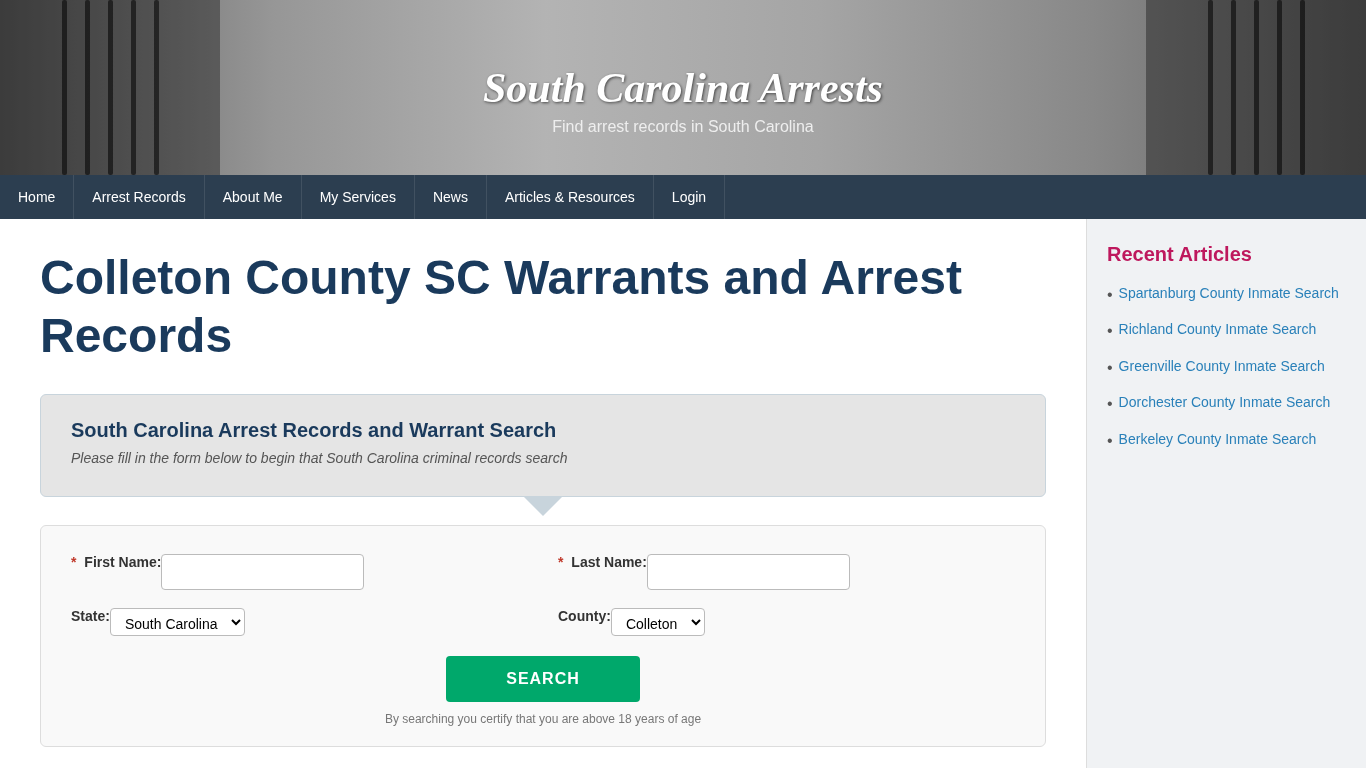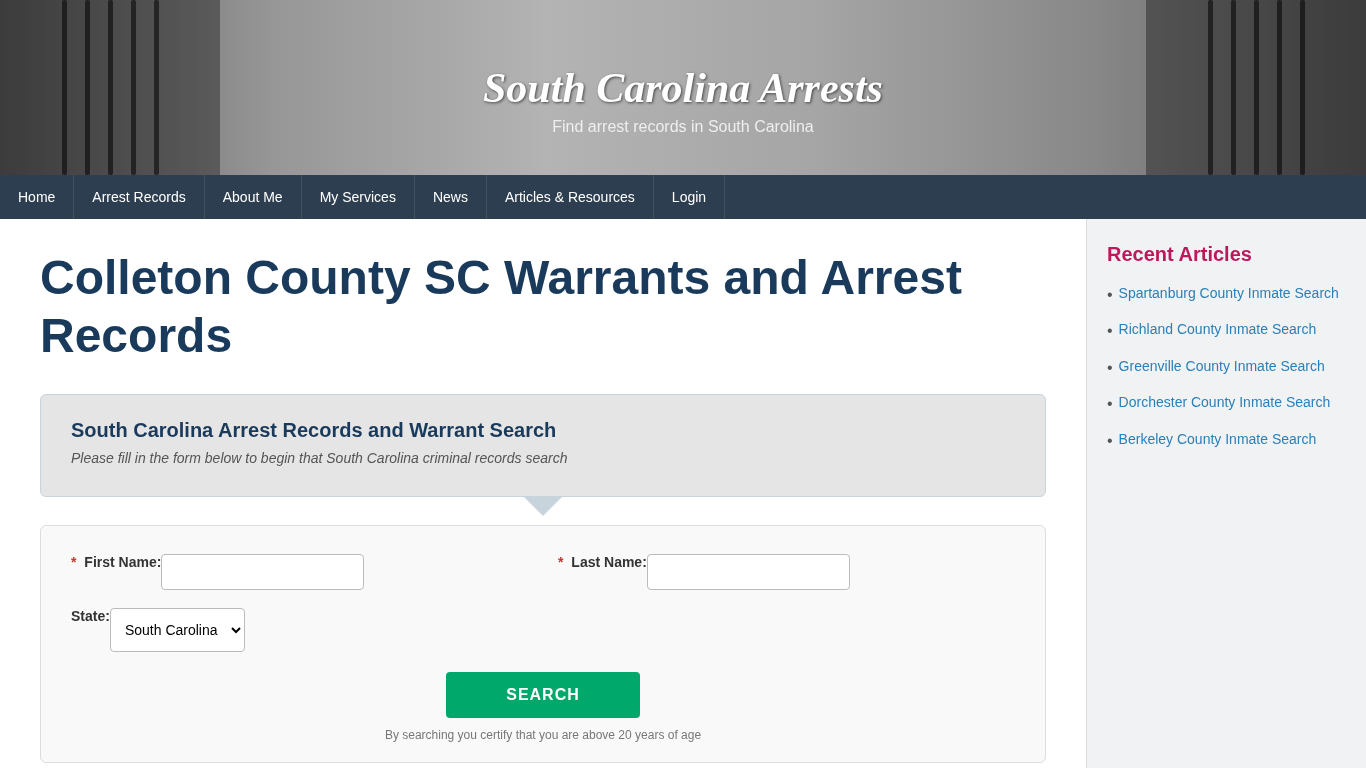--- a/index.html
+++ b/index.html
@@ -176,21 +176,21 @@
       padding: 8px 10px;
       font-size: 14px;
       height: 36px;
       background: #fff;
     }
     .form-select {
       border: 1px solid #bbb;
       border-radius: 4px;
       padding: 6px 10px;
       font-size: 14px;
-      height: 44px;
+      height: 28px;
       background: #fff;
       cursor: pointer;
     }
     .search-btn {
       display: block;
       margin: 20px auto 10px;
       background: #00a86b;
       color: #fff;
       border: none;
       border-radius: 4px;
@@ -314,24 +314,30 @@
         </div>
       </div>
 
       <div class="form-row">
         <div class="form-group">
           <label class="form-label">State:</label>
           <select class="form-select">
             <option>South Carolina</option>
           </select>
         </div>
+        <div class="form-group">
+          <label class="form-label">County:</label>
+          <select class="form-select">
+            <option>Colleton</option>
+          </select>
+        </div>
       </div>
 
       <button class="search-btn">SEARCH</button>
-      <div class="form-note">By searching you certify that you are above 20 years of age</div>
+      <div class="form-note">By searching you certify that you are above 18 years of age</div>
     </div>
 
   </div>
 
   <div class="sidebar">
     <h2 class="sidebar-title">Recent Articles</h2>
     <ul class="sidebar-list">
       <li>
         <span class="bullet">•</span>
         <a class="sidebar-link" href="#">Spartanburg County Inmate Search</a>

